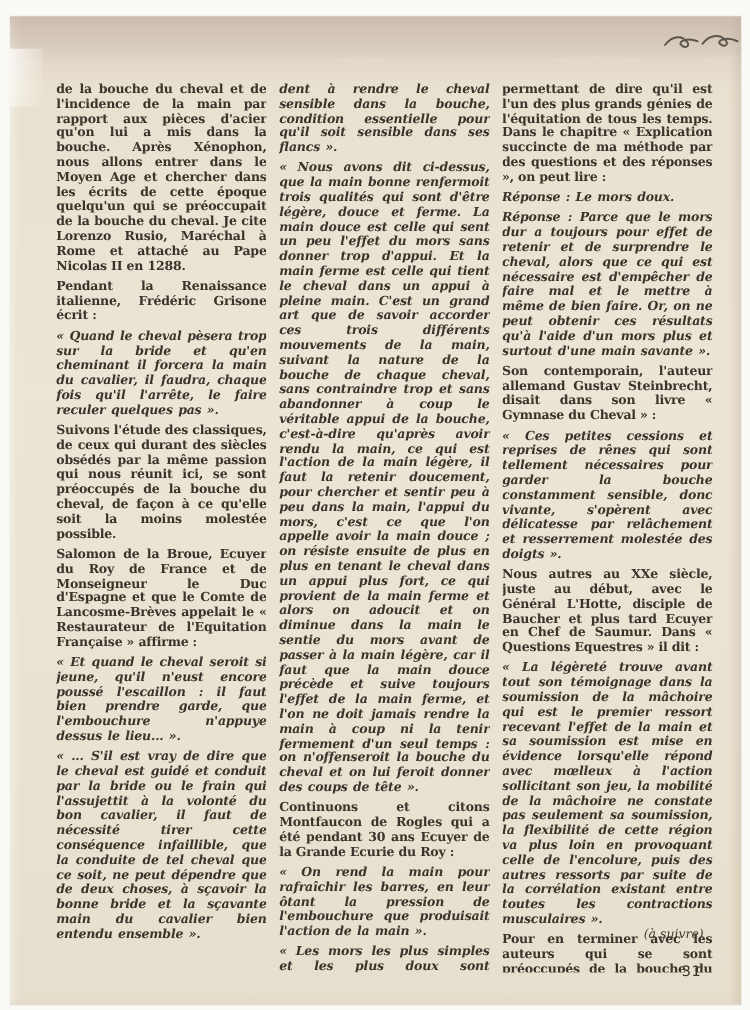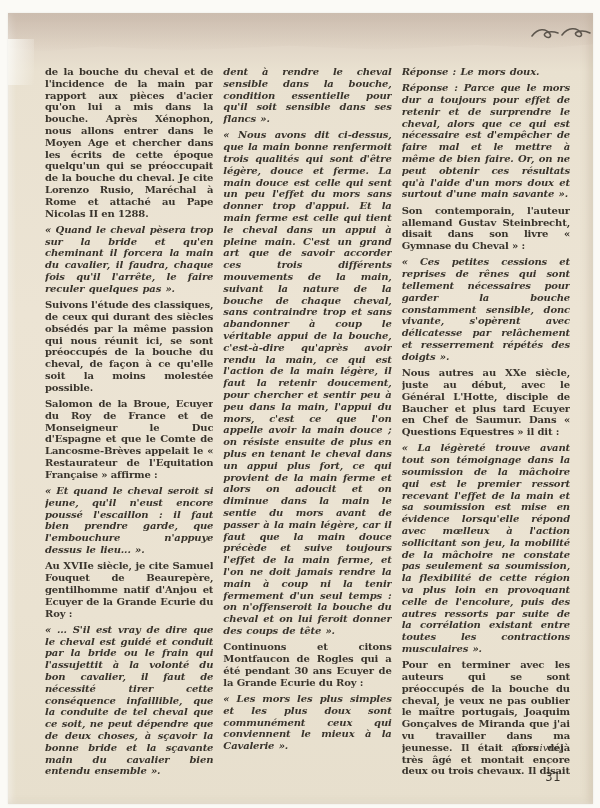--- a/index.html
+++ b/index.html
@@ -125,38 +125,40 @@
     <div class="tear-mark"></div>
 
     <svg class="pen-mark" viewBox="0 0 64 22">
       <path d="M2 14 C 8 6, 16 6, 20 12 C 22 15, 18 17, 15 14 C 12 11, 20 8, 28 11" fill="none" stroke="#5d564d" stroke-width="1.6" stroke-linecap="round"></path>
       <path d="M32 13 C 38 5, 47 5, 51 11 C 53 14, 49 16, 46 13 C 43 10, 52 7, 60 11" fill="none" stroke="#5d564d" stroke-width="1.6" stroke-linecap="round"></path>
     </svg>
 
     <div class="text-block">
       <div class="column">
           <p class="para normal">de la bouche du cheval et de l'incidence de la main par rapport aux pièces d'acier qu'on lui a mis dans la bouche. Après Xénophon, nous allons entrer dans le Moyen Age et chercher dans les écrits de cette époque quelqu'un qui se préoccupait de la bouche du cheval. Je cite Lorenzo Rusio, Maréchal à Rome et attaché au Pape Nicolas II en 1288.</p>
+          <p class="para normal">Pendant la Renaissance italienne, Frédéric Grisone écrit :</p>
           <p class="para quote">« Quand le cheval pèsera trop sur la bride et qu'en cheminant il forcera la main du cavalier, il faudra, chaque fois qu'il l'arrête, le faire reculer quelques pas ».</p>
           <p class="para normal">Suivons l'étude des classiques, de ceux qui durant des siècles obsédés par la même passion qui nous réunit ici, se sont préoccupés de la bouche du cheval, de façon à ce qu'elle soit la moins molestée possible.</p>
           <p class="para normal">Salomon de la Broue, Ecuyer du Roy de France et de Monseigneur le Duc d'Espagne et que le Comte de Lancosme-Brèves appelait le « Restaurateur de l'Equitation Française » affirme :</p>
           <p class="para quote">« Et quand le cheval seroit si jeune, qu'il n'eust encore poussé l'escaillon : il faut bien prendre garde, que l'embouchure n'appuye dessus le lieu... ».</p>
-          <p class="para normal">Au XVIIe siècle, je cite Samuel Fouquet de Beaurepère, gentilhomme natif d'Anjou et Ecuyer de la Grande Ecurie du Roy :</p>
           <p class="para quote">« ... S'il est vray de dire que le cheval est guidé et conduit par la bride ou le frain qui l'assujettit à la volonté du bon cavalier, il faut de nécessité tirer cette conséquence infaillible, que la conduite de tel cheval que ce soit, ne peut dépendre que de deux choses, à sçavoir la bonne bride et la sçavante main du cavalier bien entendu ensemble ».</p>
         </div>
       <div class="column">
           <p class="para quote">dent à rendre le cheval sensible dans la bouche, condition essentielle pour qu'il soit sensible dans ses flancs ».</p>
           <p class="para quote">« Nous avons dit ci-dessus, que la main bonne renfermoit trois qualités qui sont d'être légère, douce et ferme. La main douce est celle qui sent un peu l'effet du mors sans donner trop d'appui. Et la main ferme est celle qui tient le cheval dans un appui à pleine main. C'est un grand art que de savoir accorder ces trois différents mouvements de la main, suivant la nature de la bouche de chaque cheval, sans contraindre trop et sans abandonner à coup le véritable appui de la bouche, c'est-à-dire qu'après avoir rendu la main, ce qui est l'action de la main légère, il faut la retenir doucement, pour chercher et sentir peu à peu dans la main, l'appui du mors, c'est ce que l'on appelle avoir la main douce ; on résiste ensuite de plus en plus en tenant le cheval dans un appui plus fort, ce qui provient de la main ferme et alors on adoucit et on diminue dans la main le sentie du mors avant de passer à la main légère, car il faut que la main douce précède et suive toujours l'effet de la main ferme, et l'on ne doit jamais rendre la main à coup ni la tenir fermement d'un seul temps : on n'offenseroit la bouche du cheval et on lui feroit donner des coups de tête ».</p>
           <p class="para normal">Continuons et citons Montfaucon de Rogles qui a été pendant 30 ans Ecuyer de la Grande Ecurie du Roy :</p>
+          <p class="para quote">« On rend la main pour rafraîchir les barres, en leur ôtant la pression de l'embouchure que produisait l'action de la main ».</p>
           <p class="para quote">« Les mors les plus simples et les plus doux sont communément ceux qui conviennent le mieux à la Cavalerie ».</p>
         </div>
       <div class="column">
+          <p class="para normal">permettant de dire qu'il est l'un des plus grands génies de l'équitation de tous les temps. Dans le chapitre « Explication succincte de ma méthode par des questions et des réponses », on peut lire :</p>
           <p class="para quote">Réponse : Le mors doux.</p>
-          <p class="para quote">Réponse : Parce que le mors dur a toujours pour effet de retenir et de surprendre le cheval, alors que ce qui est nécessaire est d'empêcher de faire mal et le mettre à même de bien faire. Or, on ne peut obtenir ces résultats qu'à l'aide d'un mors doux et surtout d'une main savante ».</p>
+          <p class="para quote">Réponse : Parce que le mors dur a toujours pour effet de retenir et de surprendre le cheval, alors que ce qui est nécessaire est d'empêcher de faire mal et le mettre à même de bien faire. Or, on ne peut obtenir ces résultats qu'à l'aide d'un mors plus et surtout d'une main savante ».</p>
           <p class="para normal">Son contemporain, l'auteur allemand Gustav Steinbrecht, disait dans son livre « Gymnase du Cheval » :</p>
-          <p class="para quote">« Ces petites cessions et reprises de rênes qui sont tellement nécessaires pour garder la bouche constamment sensible, donc vivante, s'opèrent avec délicatesse par relâchement et resserrement répétés des doigts ».</p>
+          <p class="para quote">« Ces petites cessions et reprises de rênes qui sont tellement nécessaires pour garder la bouche constamment sensible, donc vivante, s'opèrent avec délicatesse par relâchement et resserrement molestée des doigts ».</p>
           <p class="para normal">Nous autres au XXe siècle, juste au début, avec le Général L'Hotte, disciple de Baucher et plus tard Ecuyer en Chef de Saumur. Dans « Questions Equestres » il dit :</p>
           <p class="para quote">« La légèreté trouve avant tout son témoignage dans la soumission de la mâchoire qui est le premier ressort recevant l'effet de la main et sa soumission est mise en évidence lorsqu'elle répond avec mœlleux à l'action sollicitant son jeu, la mobilité de la mâchoire ne constate pas seulement sa soumission, la flexibilité de cette région va plus loin en provoquant celle de l'encolure, puis des autres ressorts par suite de la corrélation existant entre toutes les contractions musculaires ».</p>
           <p class="para normal">Pour en terminer avec les auteurs qui se sont préoccupés de la bouche du cheval, je veux ne pas oublier le maître portugais, Joaquim Gonçalves de Miranda que j'ai vu travailler dans ma jeunesse. Il était alors déjà très âgé et montait encore deux ou trois chevaux. Il disait :</p>
         </div>
     </div>
 
     <div class="scan-speck">’</div>
 
     <div class="continuation">(à suivre)</div>
 

